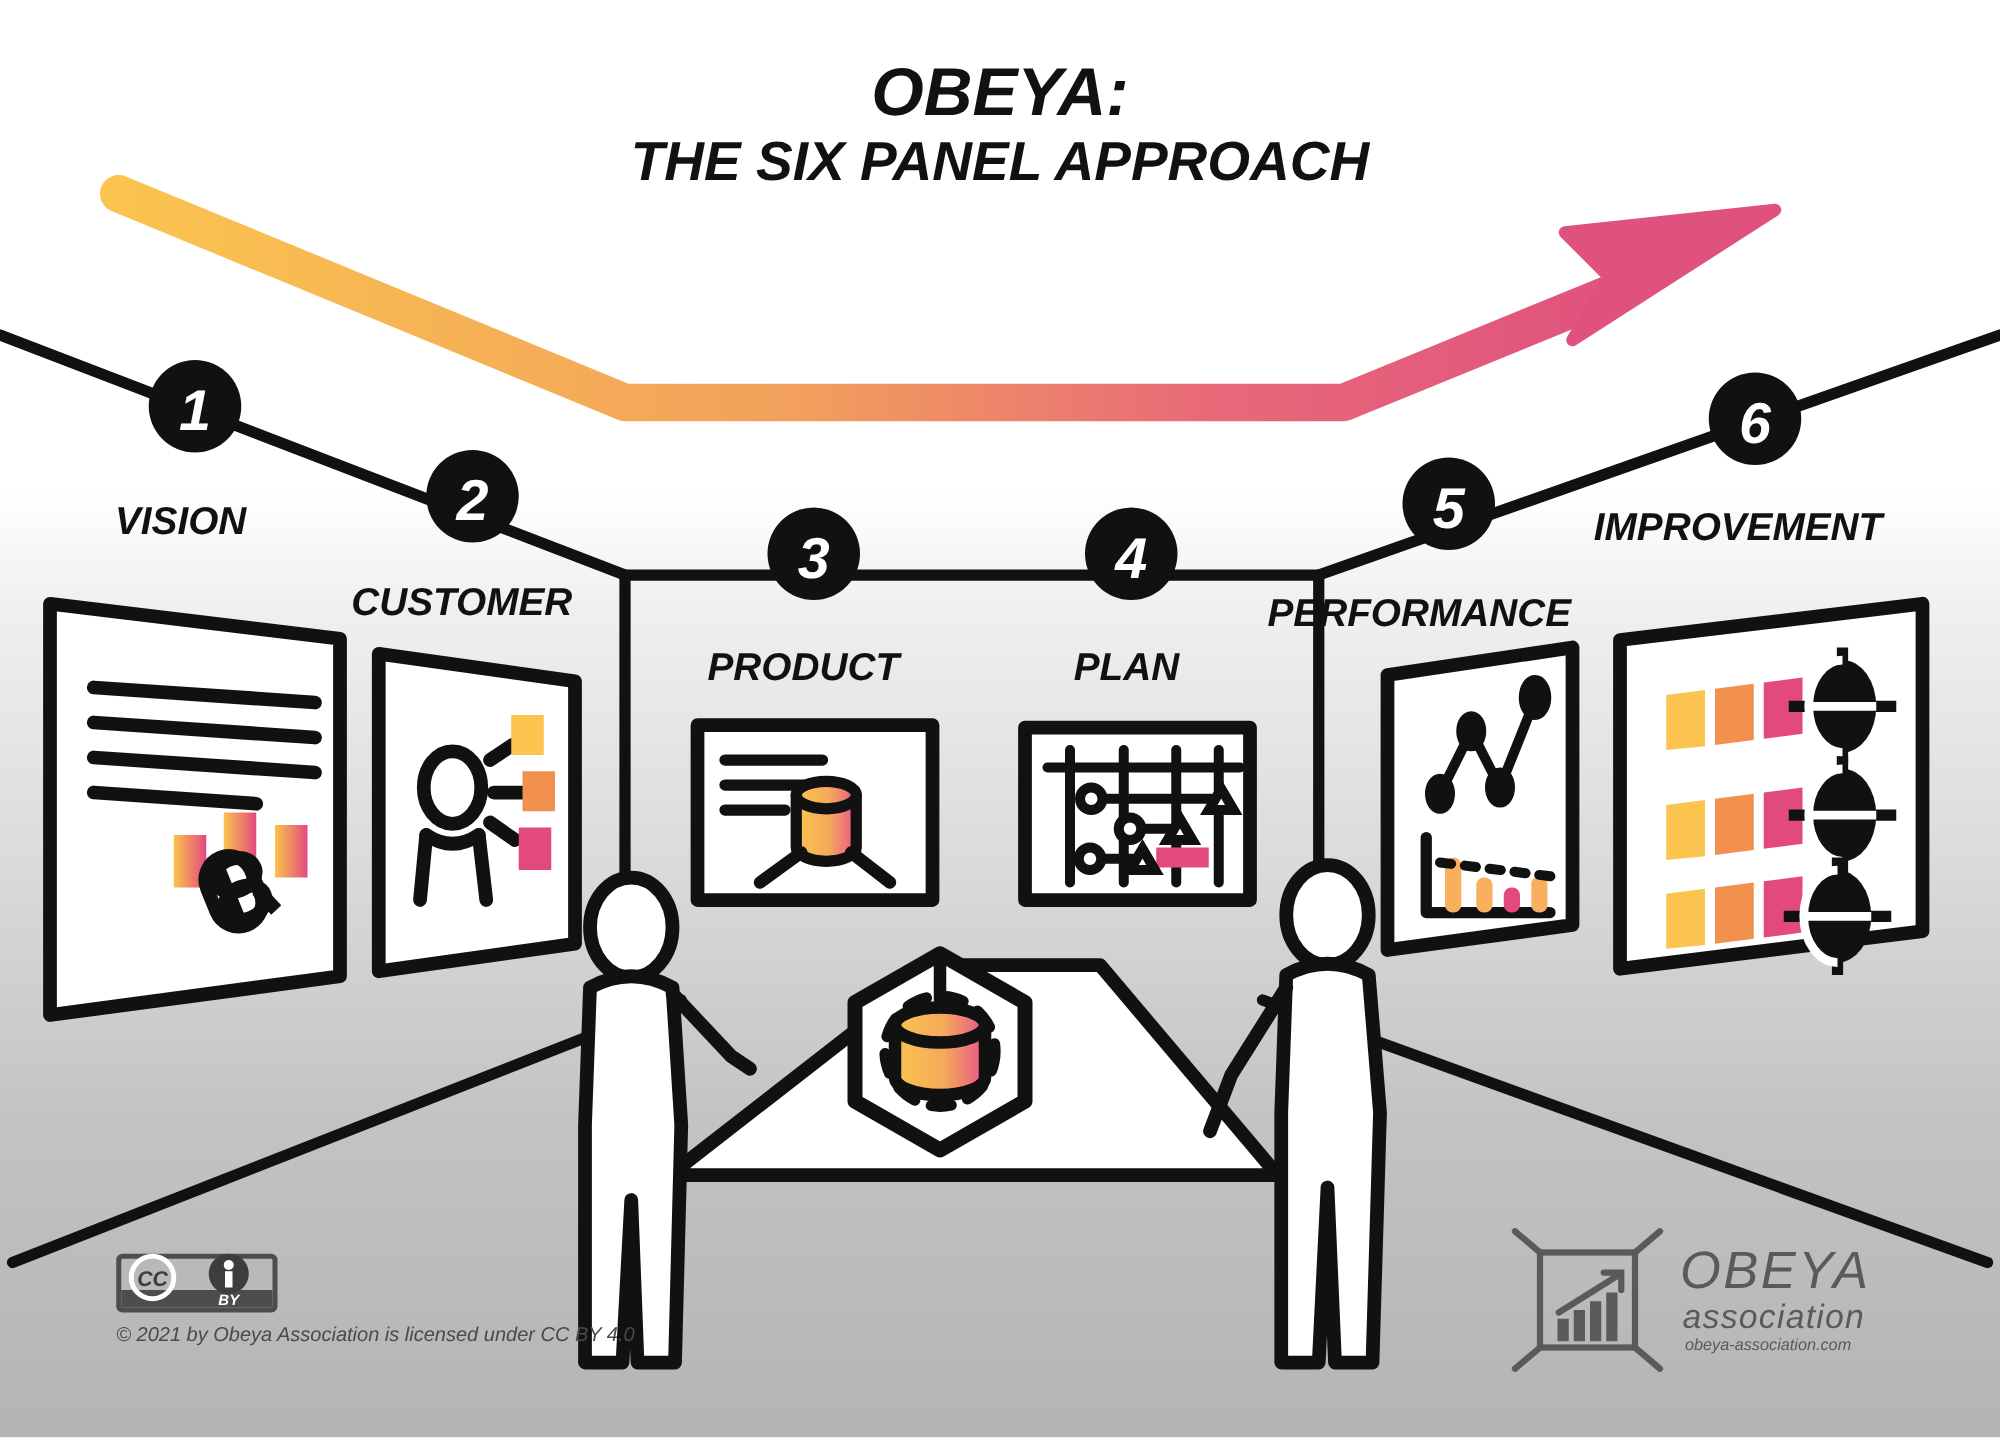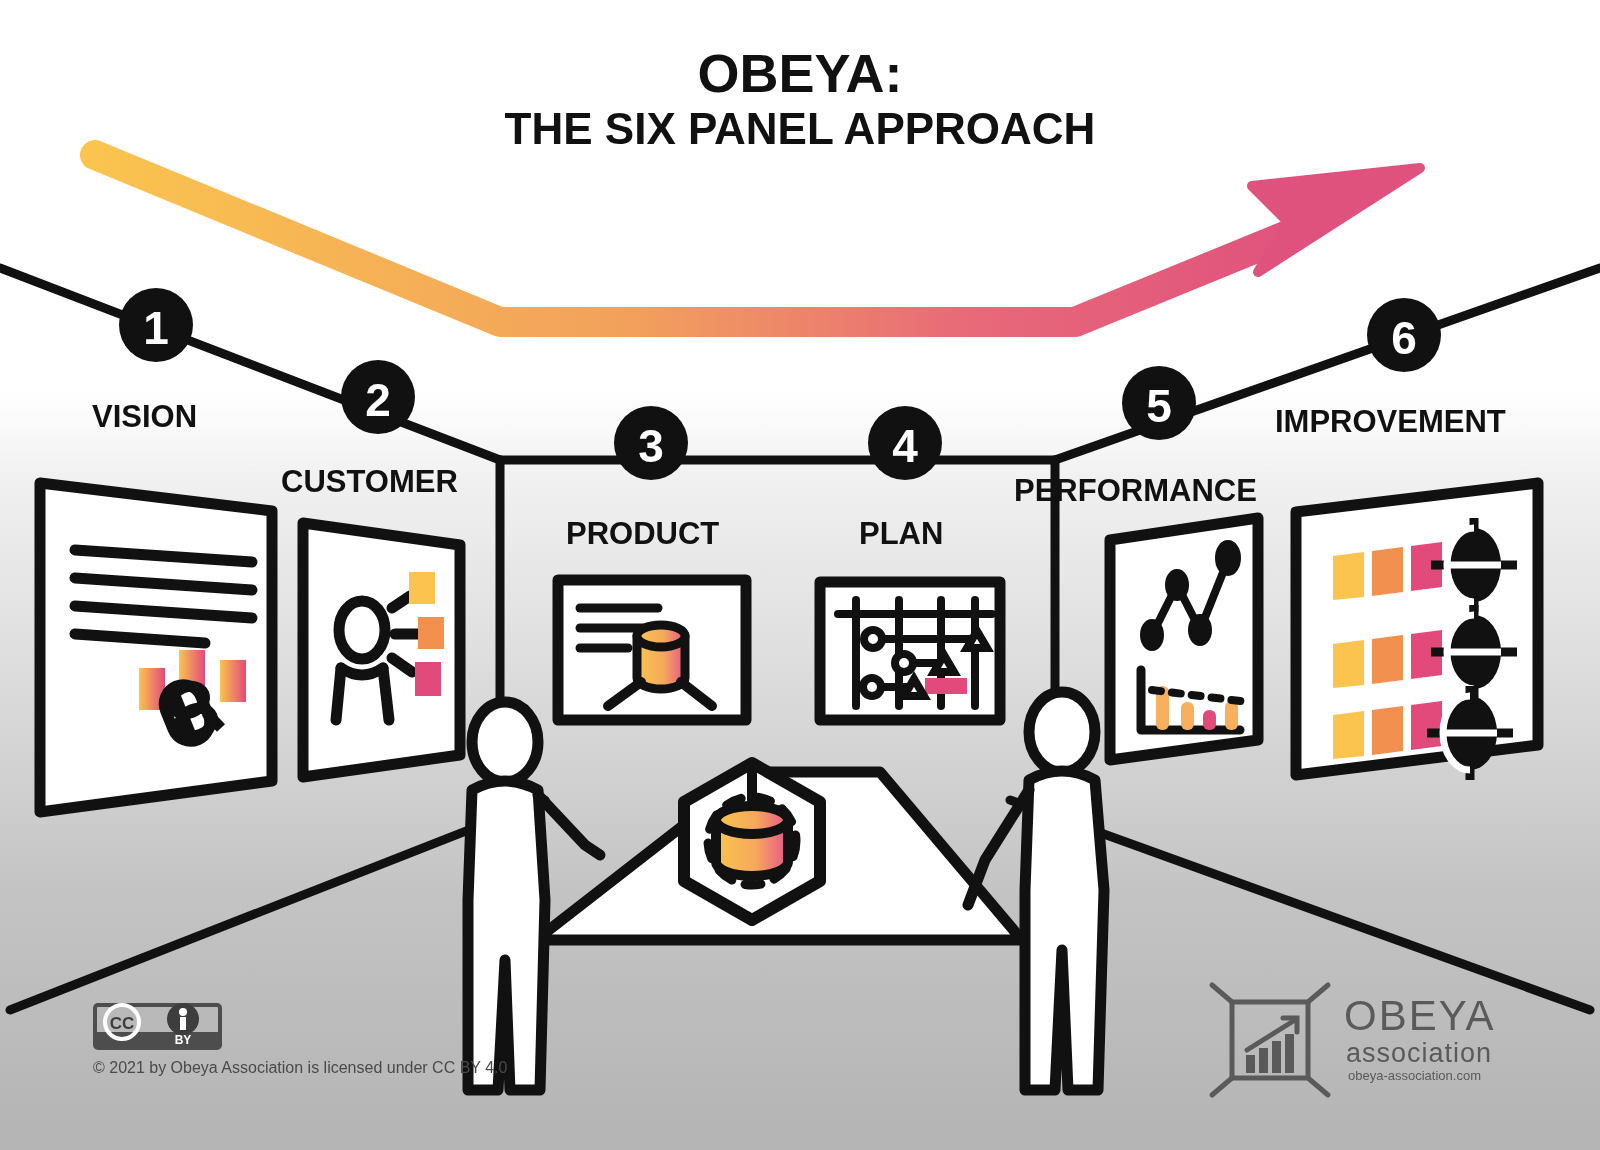--- a/index.html
+++ b/index.html
@@ -2,21 +2,21 @@
 <html><head>
 <meta charset="utf-8">
 <style>
   html,body{margin:0;padding:0;}
   body{
     width:1600px;height:1150px;
     font-family:"Liberation Sans", sans-serif;
     background:#ffffff;
     overflow:hidden;
   }
-  #stage{position:relative;width:1600px;height:1150px;}
+  #stage{position:relative;width:1600px;height:1150px;font-style:italic;}
   #stage svg{position:absolute;left:0;top:0;}
   .ttl{font-family:"Liberation Sans",sans-serif;font-weight:bold;fill:#111111;}
 </style>
 </head>
 <body>
 
 <div id="stage">
 <svg width="1600" height="1150" viewBox="0 0 1600 1150">
 
   <defs>

